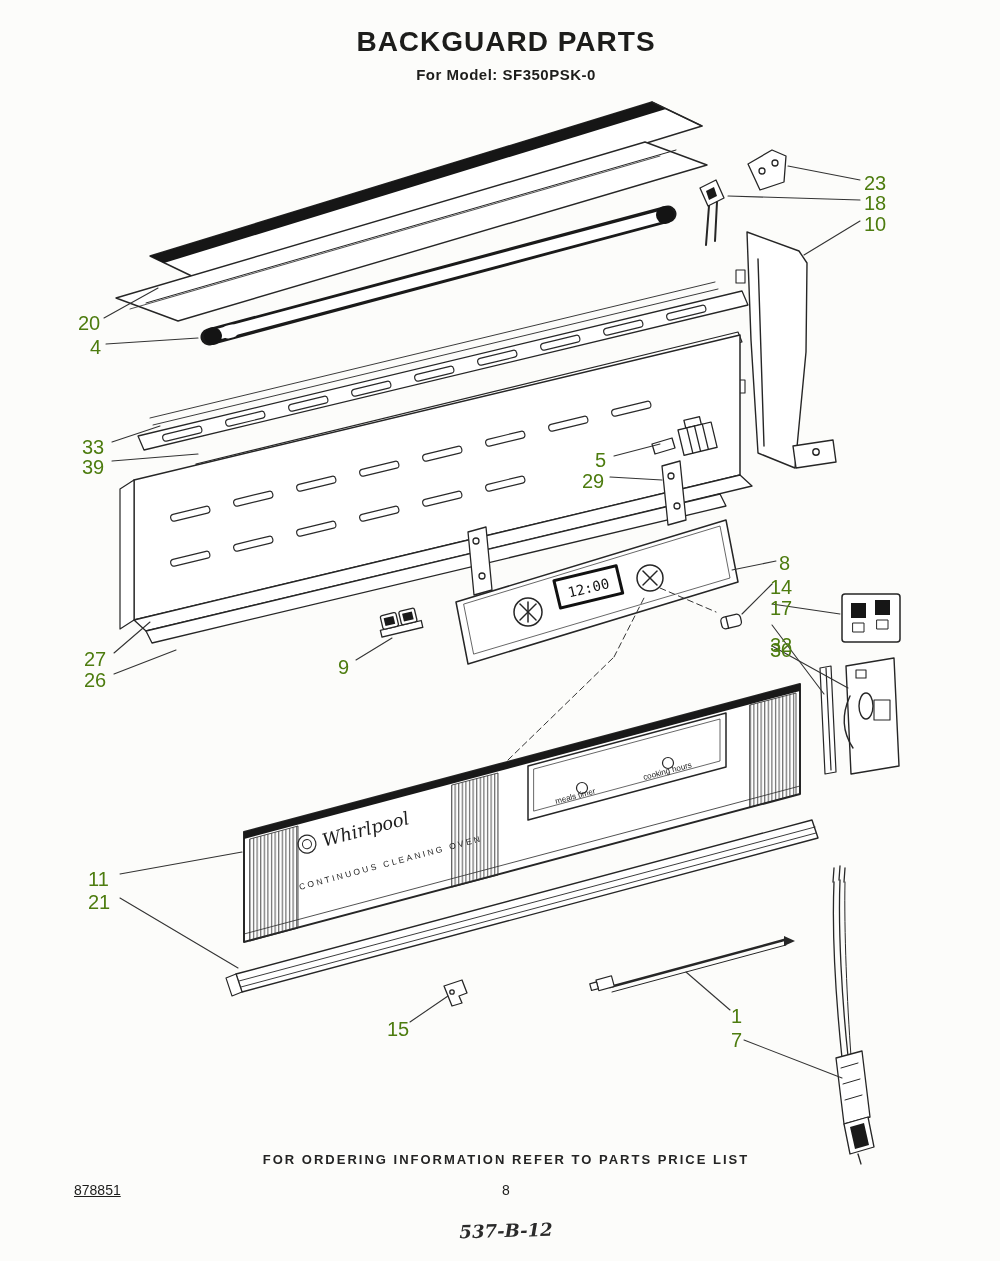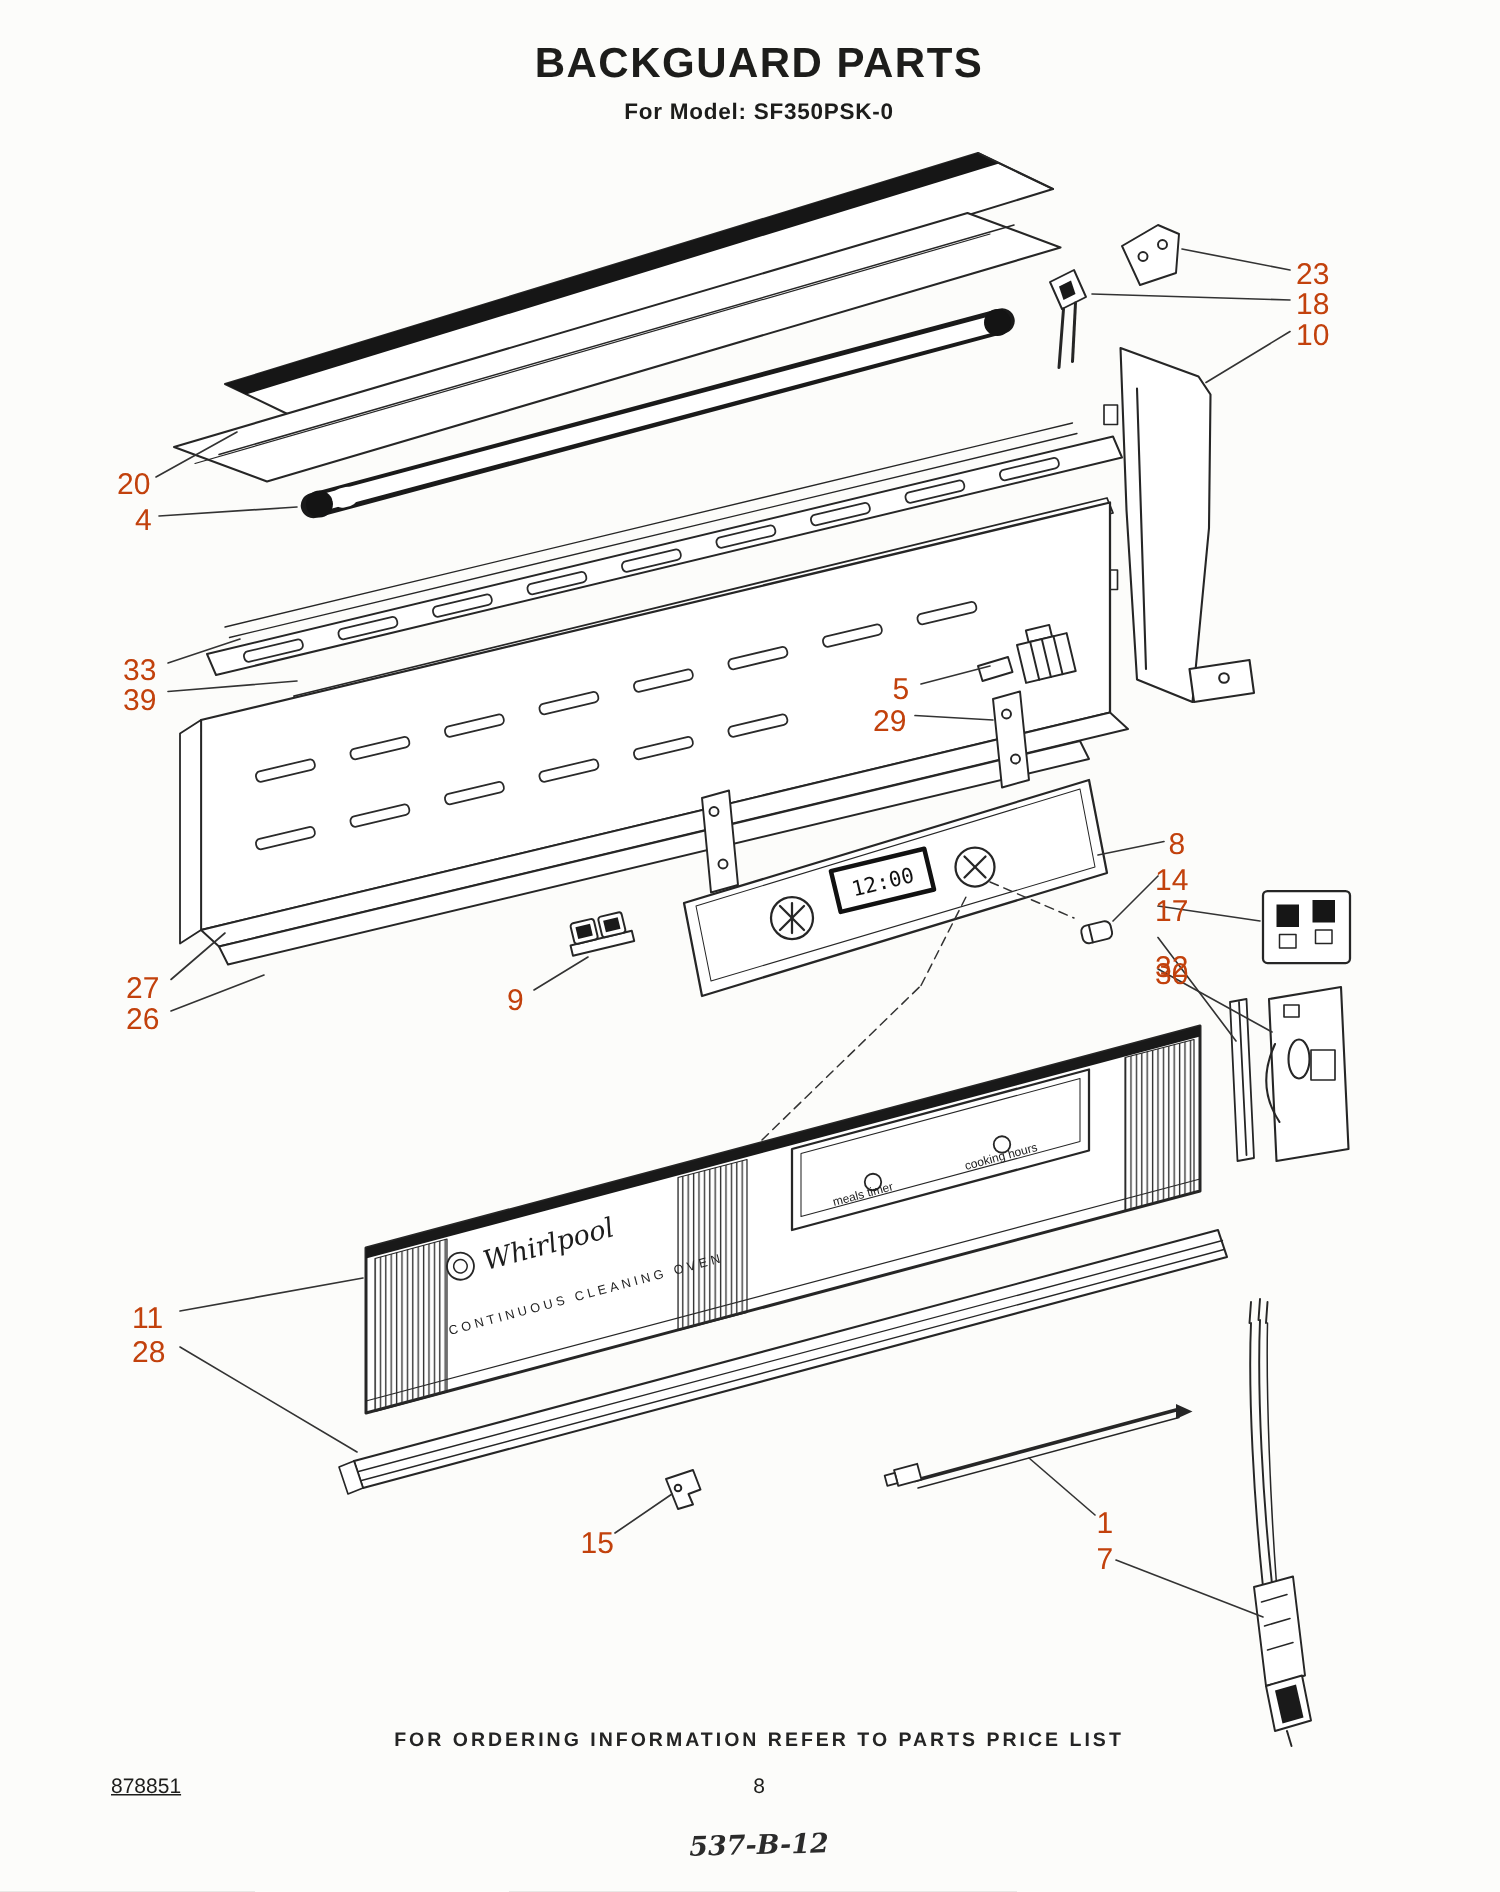--- a/index.html
+++ b/index.html
@@ -11,21 +11,21 @@
   .title{
     position:absolute;top:26px;left:0;width:100%;text-align:center;
     font-size:28px;font-weight:bold;letter-spacing:1px;
   }
   .subtitle{
     position:absolute;top:66px;left:0;width:100%;text-align:center;
     font-size:15px;font-weight:bold;letter-spacing:.5px;
   }
   .diagram{position:absolute;left:0;top:0;}
   .callout{
-    position:absolute;font-size:20px;line-height:22px;color:#c2410c;
+    position:absolute;font-size:20px;line-height:22px;color:#4d7c0f;
     font-family:"Liberation Sans",sans-serif;
   }
   .footer-note{
     position:absolute;top:1152px;left:0;width:100%;text-align:center;
     font-size:13px;font-weight:bold;letter-spacing:2px;color:#242424;
   }
   .doc-number{position:absolute;left:74px;top:1182px;font-size:14px;text-decoration:underline;}
   .page-number{position:absolute;left:0;top:1182px;width:100%;text-align:center;font-size:14px;}
   .handwritten{
     position:absolute;left:0;top:1220px;width:100%;text-align:center;
@@ -314,21 +314,21 @@
   <span class="callout" style="left:864px;top:192px">18</span>
   <span class="callout" style="left:864px;top:213px">10</span>
   <span class="callout" style="left:595px;top:449px">5</span>
   <span class="callout" style="left:582px;top:470px">29</span>
   <span class="callout" style="left:779px;top:552px">8</span>
   <span class="callout" style="left:770px;top:576px">14</span>
   <span class="callout" style="left:770px;top:597px">17</span>
   <span class="callout" style="left:770px;top:634px">32</span>
   <span class="callout" style="left:770px;top:639px">30</span>
   <span class="callout" style="left:88px;top:868px">11</span>
-  <span class="callout" style="left:88px;top:891px">28</span>
+  <span class="callout" style="left:88px;top:891px">21</span>
   <span class="callout" style="left:387px;top:1018px">15</span>
   <span class="callout" style="left:731px;top:1005px">1</span>
   <span class="callout" style="left:731px;top:1029px">7</span>
 
   <div class="footer-note">FOR ORDERING INFORMATION REFER TO PARTS PRICE LIST</div>
   <div class="doc-number">878851</div>
   <div class="page-number">8</div>
   <div class="handwritten">537-B-12</div>
 
 </div>

